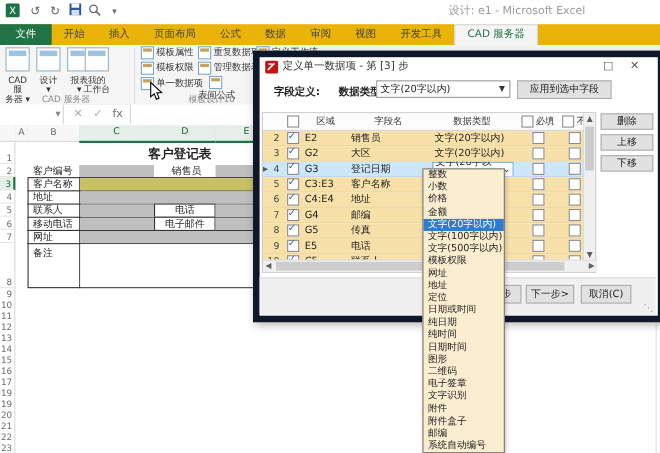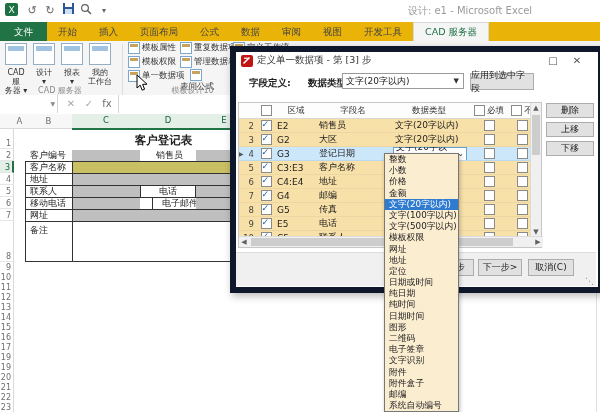--- a/index.html
+++ b/index.html
@@ -152,21 +152,21 @@
     <div class="abs bigbtn" style="left:31px;">
       <span class="bigicon"></span><br>
       <span>设计</span><br>
       <span>▾</span>
     </div>
     <div class="abs bigbtn" style="left:59px;">
       <span class="bigicon"></span><br>
       <span>报表</span><br>
       <span>▾</span>
     </div>
-    <div class="abs bigbtn" style="left:87px;">
+    <div class="abs bigbtn" style="left:75px;">
       <span class="bigicon"></span><br>
       <span>我的</span><br>
       <span>工作台</span>
     </div>
     <div class="abs grouplabel" style="left:10px;top:44px;width:100px;">CAD 服务器</div>
     <div class="abs gsep" style="left:122px;"></div>
 
     <div class="abs smallbtn" style="left:128px;top:0px;">
       <span class="sicon"></span>
       <span>模板属性</span>
@@ -274,21 +274,21 @@
     <div class="abs lbl" style="left:27px;top:48px;width:44px;height:11px;">客户名称</div>
     <div class="abs" style="left:73px;top:48px;width:179px;height:11px;background:#c9bf63;"></div>
     <div class="abs lbl" style="left:27px;top:60px;width:44px;height:11px;">地址</div>
     <div class="abs cellgray" style="left:73px;top:60px;width:179px;height:11px;"></div>
     <div class="abs lbl" style="left:27px;top:72px;width:44px;height:11px;">联系人</div>
     <div class="abs cellgray" style="left:73px;top:72px;width:67px;height:11px;"></div>
     <div class="abs boxed" style="left:140px;top:71px;width:56px;height:13px;">电话</div>
     <div class="abs cellgray" style="left:196px;top:72px;width:56px;height:11px;"></div>
     <div class="abs lbl" style="left:27px;top:84px;width:44px;height:11px;">移动电话</div>
     <div class="abs cellgray" style="left:73px;top:84px;width:67px;height:11px;"></div>
-    <div class="abs boxed" style="left:140px;top:83px;width:56px;height:13px;margin-left:12px;">电子邮件</div>
+    <div class="abs boxed" style="left:140px;top:83px;width:56px;height:13px;">电子邮件</div>
     <div class="abs cellgray" style="left:196px;top:84px;width:56px;height:11px;"></div>
     <div class="abs lbl" style="left:27px;top:96px;width:44px;height:11px;">网址</div>
     <div class="abs cellgray" style="left:73px;top:96px;width:179px;height:11px;"></div>
     <div class="abs lbl" style="left:27px;top:96px;width:44px;height:40px;">备注</div>
     <div class="abs" style="left:73px;top:108px;width:179px;height:39px;background:#fff;"></div>
 
     <div class="abs" style="left:596px;top:0;width:1px;height:298px;background:#e0e0e0;"></div>
   </div>
 
   <div class="abs" id="dialog">
@@ -304,21 +304,21 @@
     </div>
     <div class="abs dlgctl" style="right:36px;">□</div>
     <div class="abs dlgctl" style="right:12px;">✕</div>
 
     <div class="abs dlbl" style="left:13px;top:25px;">字段定义:</div>
     <div class="abs dlbl" style="left:72px;top:25px;">数据类型:</div>
     <div class="abs combo" style="left:106px;top:21px;width:122px;height:16px;">
       <span style="margin-left:3px;">文字(20字以内)</span>
       <span class="arr">▼</span>
     </div>
-    <div class="abs wbtn" style="left:234px;top:21px;width:64px;height:17px;">应用到选中字段</div>
+    <div class="abs wbtn" style="left:234px;top:21px;width:86px;height:17px;">应用到选中字段</div>
 
     <div class="abs" id="dtable">
       <div id="dthead">
         <div class="tc num"></div>
         <div class="tc chk">
             <span class="cb"></span>
           </div>
         <div class="tc area" style="justify-content:center;">区域</div>
         <div class="tc fname" style="justify-content:center;padding-left:0;">字段名</div>
         <div class="tc ftype" style="justify-content:center;padding-left:0;">数据类型</div>

